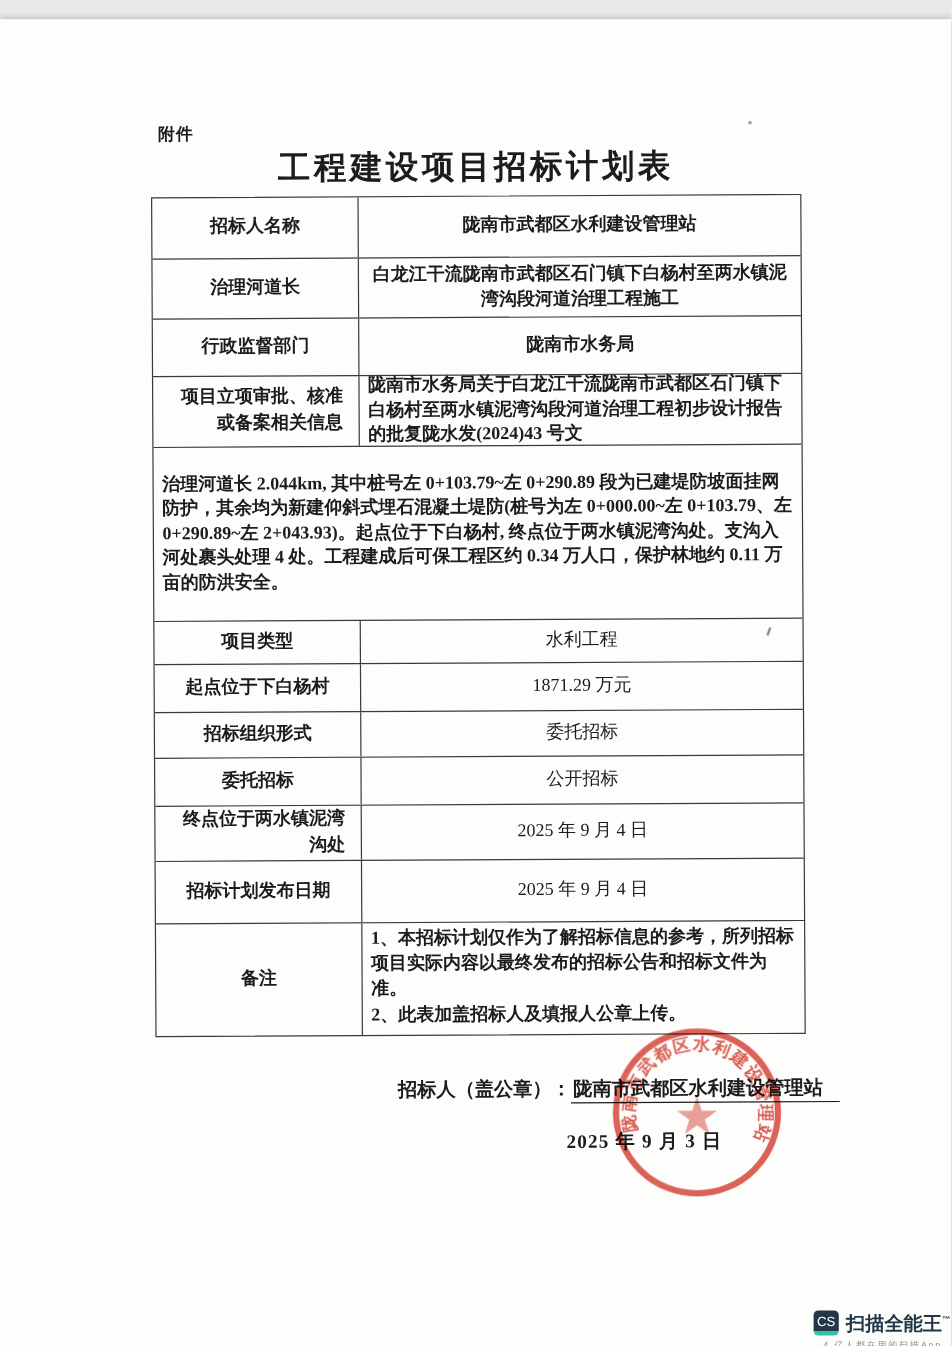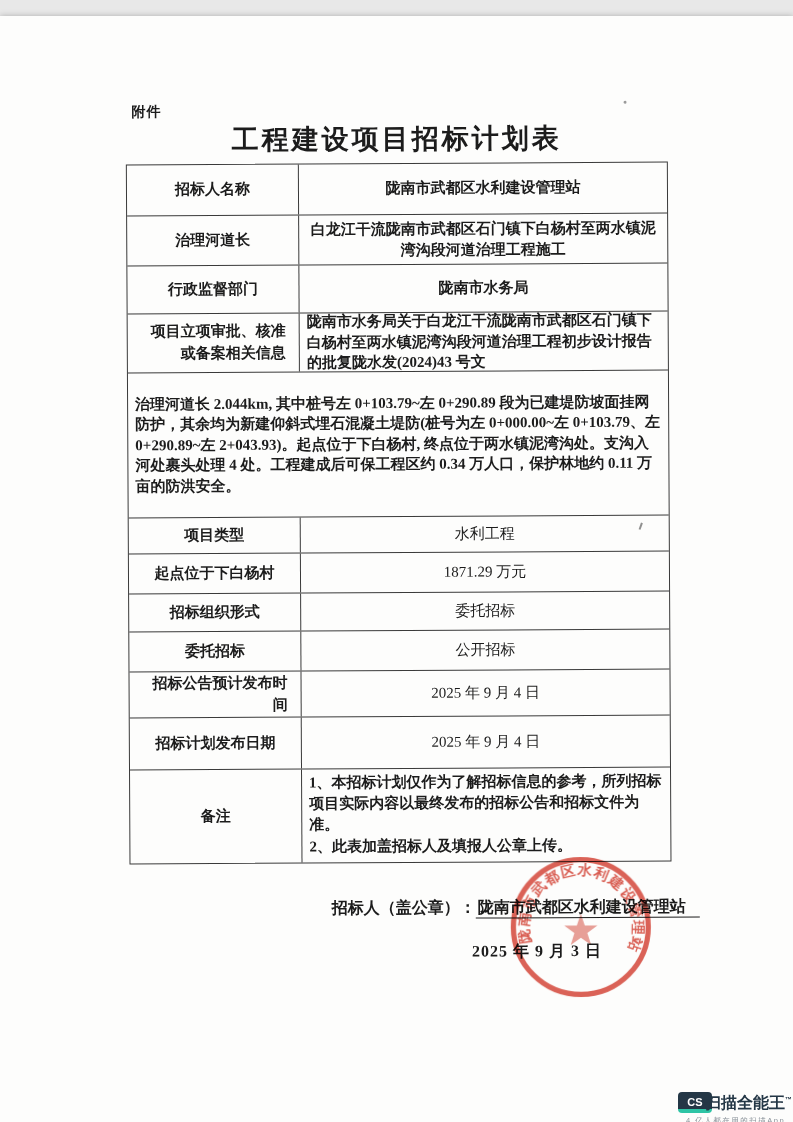--- a/index.html
+++ b/index.html
@@ -31,23 +31,23 @@
   .sig{position:absolute;left:330px;top:882px;font-size:16px;font-weight:600;}
   .sig .name{border-bottom:1.6px solid #1c1c1c;padding:0 14px 2px 2px;font-weight:700;}
   .sig-date{position:absolute;left:405px;top:926px;width:260px;text-align:center;
     font-size:16px;font-weight:600;letter-spacing:1px;}
   .stamp{position:absolute;left:503px;top:836px;width:152px;height:152px;opacity:.88;
     pointer-events:none;mix-blend-mode:multiply;filter:blur(.3px);}
   .speck1{position:absolute;left:626px;top:86px;width:3px;height:3px;background:#9a9a9a;border-radius:50%;}
   .speck2{position:absolute;left:640px;top:508px;width:2px;height:7px;background:#8f8f8f;transform:rotate(20deg);}
   .footer{position:absolute;left:678px;top:1074px;width:110px;}
   .cs-badge{
-    position:absolute;left:0;top:2px;width:34px;height:21px;border-radius:4px;
+    position:absolute;left:0;top:2px;width:21px;height:21px;border-radius:4px;
     background:linear-gradient(#243746 82%,#2ec4a5 82%);
-    color:#fff;font-family:"Liberation Sans",sans-serif;font-weight:700;font-size:11px;
+    color:#fff;font-family:"Liberation Sans",sans-serif;font-weight:400;font-size:11px;
     display:flex;align-items:center;justify-content:center;padding-bottom:2px;box-sizing:border-box;
   }
   .cs-brand{position:absolute;left:27px;top:3px;font-family:"Liberation Sans",sans-serif;
     font-size:16px;font-weight:700;color:#243746;white-space:nowrap;}
   .cs-tm{font-size:7px;vertical-align:super;}
   .cs-tagline{position:absolute;left:8px;top:26px;font-family:"Liberation Sans",sans-serif;
     font-size:7.5px;color:#8a9299;letter-spacing:1.5px;white-space:nowrap;}
 </style>
 </head>
 <body>
@@ -88,21 +88,21 @@
       </div>
       <div class="row" style="height:38px">
         <div class="cl">招标组织形式</div>
         <div class="cv">委托招标</div>
       </div>
       <div class="row" style="height:40px">
         <div class="cl">委托招标</div>
         <div class="cv">公开招标</div>
       </div>
       <div class="row" style="height:46px">
-        <div class="cl">招标公告预计发布时间</div>
+        <div class="cl">终点位于两水镇泥湾沟处</div>
         <div class="cv">2025 年 9 月 4 日</div>
       </div>
       <div class="row" style="height:52px">
         <div class="cl">招标计划发布日期</div>
         <div class="cv">2025 年 9 月 4 日</div>
       </div>
       <div class="row" style="height:94px">
         <div class="cl">备注</div>
         <div class="cv left para remark" style="font-weight:600;flex-direction:column;align-items:flex-start;justify-content:center">
           <p>1、本招标计划仅作为了解招标信息的参考，所列招标项目实际内容以最终发布的招标公告和招标文件为准。</p>

